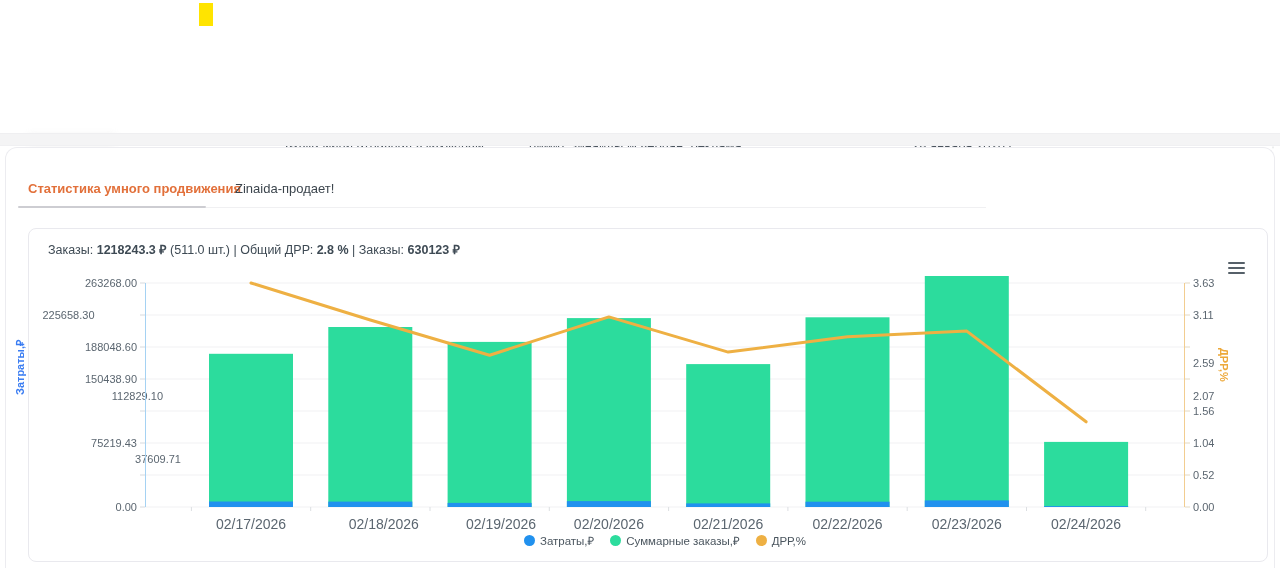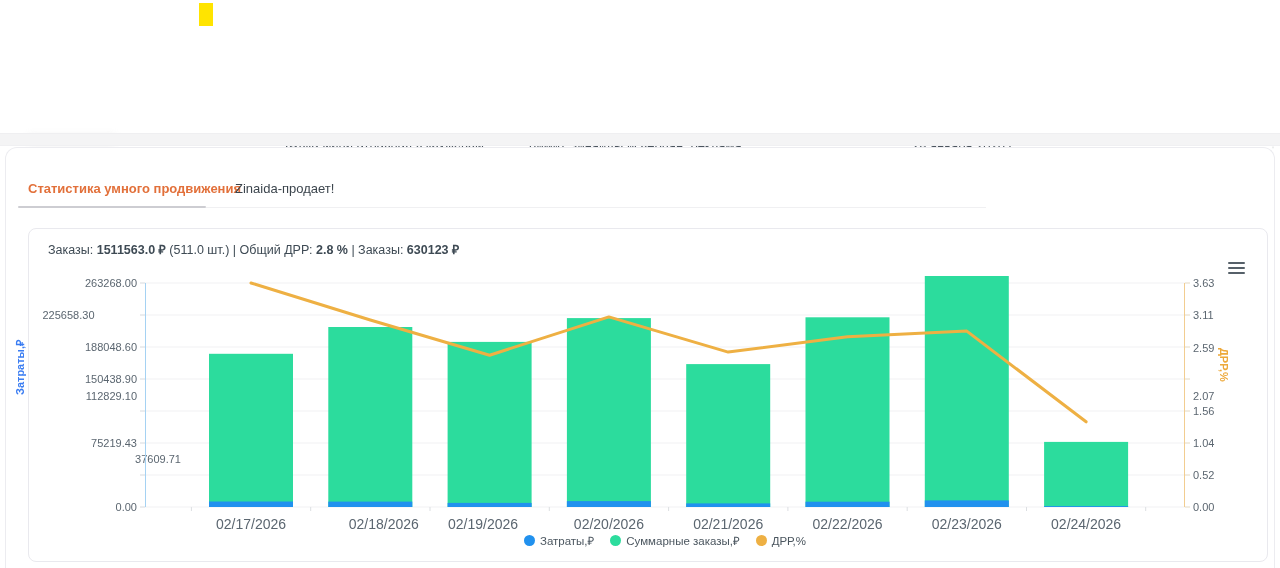--- a/index.html
+++ b/index.html
@@ -89,55 +89,55 @@
 <div class="abs band"></div>
 
 <div class="abs outer-card"></div>
 
 <div class="abs tab tab-active">Статистика умного продвижения</div>
 <div class="abs tab tab-idle">Zinaida-продает!</div>
 <div class="abs tab-underline-active"></div>
 <div class="abs tab-underline"></div>
 
 <div class="abs chart-card"></div>
-<div class="abs stats"><span>Заказы: </span><span class="b">1511563.0 ₽</span><span> (511.0 шт.) | Общий ДРР: </span><span class="b">2.8 %</span><span> | Заказы: </span><span class="b">630123 ₽</span></div>
+<div class="abs stats"><span>Заказы: </span><span class="b">1218243.3 ₽</span><span> (511.0 шт.) | Общий ДРР: </span><span class="b">2.8 %</span><span> | Заказы: </span><span class="b">630123 ₽</span></div>
 
 <div class="abs menu-icon">
   <span></span>
     <span></span>
     <span></span>
 </div>
 
 <div class="axis-name axis-name-left" style="color: rgb(59, 125, 242);">Затраты,₽</div>
 <div class="axis-name axis-name-right" style="color: rgb(237, 169, 59);">ДРР,%</div>
 
 <div class="abs tick-col" style="left:0; top:283px;" id="left-ticks">
     <div class="ltick" style="top: -7px;">263268.00</div>
     <div class="ltick" style="top: 25px; text-align: center;">225658.30</div>
     <div class="ltick" style="top: 57px;">188048.60</div>
     <div class="ltick" style="top: 89px;">150438.90</div>
-    <div class="ltick" style="top: 106px;">112829.10</div>
+    <div class="ltick" style="top: 106px; margin-left: 26px;">112829.10</div>
     <div class="ltick" style="top: 153px; padding-left: 40px;">75219.43</div>
     <div class="ltick" style="top: 169px; margin-left: 44px;">37609.71</div>
     <div class="ltick" style="top: 217px;">0.00</div>
   </div>
 <div class="abs tick-col" style="left:1193px; top:283px;" id="right-ticks">
     <div class="rtick" style="top: -7px;">3.63</div>
     <div class="rtick" style="top: 25px;">3.11</div>
-    <div class="rtick" style="top: 58px;">2.59</div>
+    <div class="rtick" style="top: 73px;">2.59</div>
     <div class="rtick" style="top: 106px;">2.07</div>
     <div class="rtick" style="top: 121px;">1.56</div>
     <div class="rtick" style="top: 153px;">1.04</div>
     <div class="rtick" style="top: 185px;">0.52</div>
     <div class="rtick" style="top: 217px;">0.00</div>
   </div>
 <div class="abs" style="left:145px; top:516px;" id="x-labels">
     <div class="xlab" style="left: 106px;">02/17/2026</div>
     <div class="xlab" style="left: 225.3px; padding-left: 27px;">02/18/2026</div>
-    <div class="xlab" style="left: 338px; text-align: right;">02/19/2026</div>
+    <div class="xlab" style="left: 356px; text-align: right;">02/19/2026</div>
     <div class="xlab" style="left: 463.9px;">02/20/2026</div>
     <div class="xlab" style="left: 583.2px;">02/21/2026</div>
     <div class="xlab" style="left: 702.5px;">02/22/2026</div>
     <div class="xlab" style="left: 821.8px;">02/23/2026</div>
     <div class="xlab" style="left: 941.1px;">02/24/2026</div>
   </div>
 
 <svg class="abs plot-svg" id="plot" width="1040" height="224" viewBox="0 0 1040 224">
     <line x1="0" x2="1040" y1="0.0" y2="0.0" stroke="#f1f1f3"></line>
     <line x1="-5" x2="0" y1="0.0" y2="0.0" stroke="#d7dade"></line>

